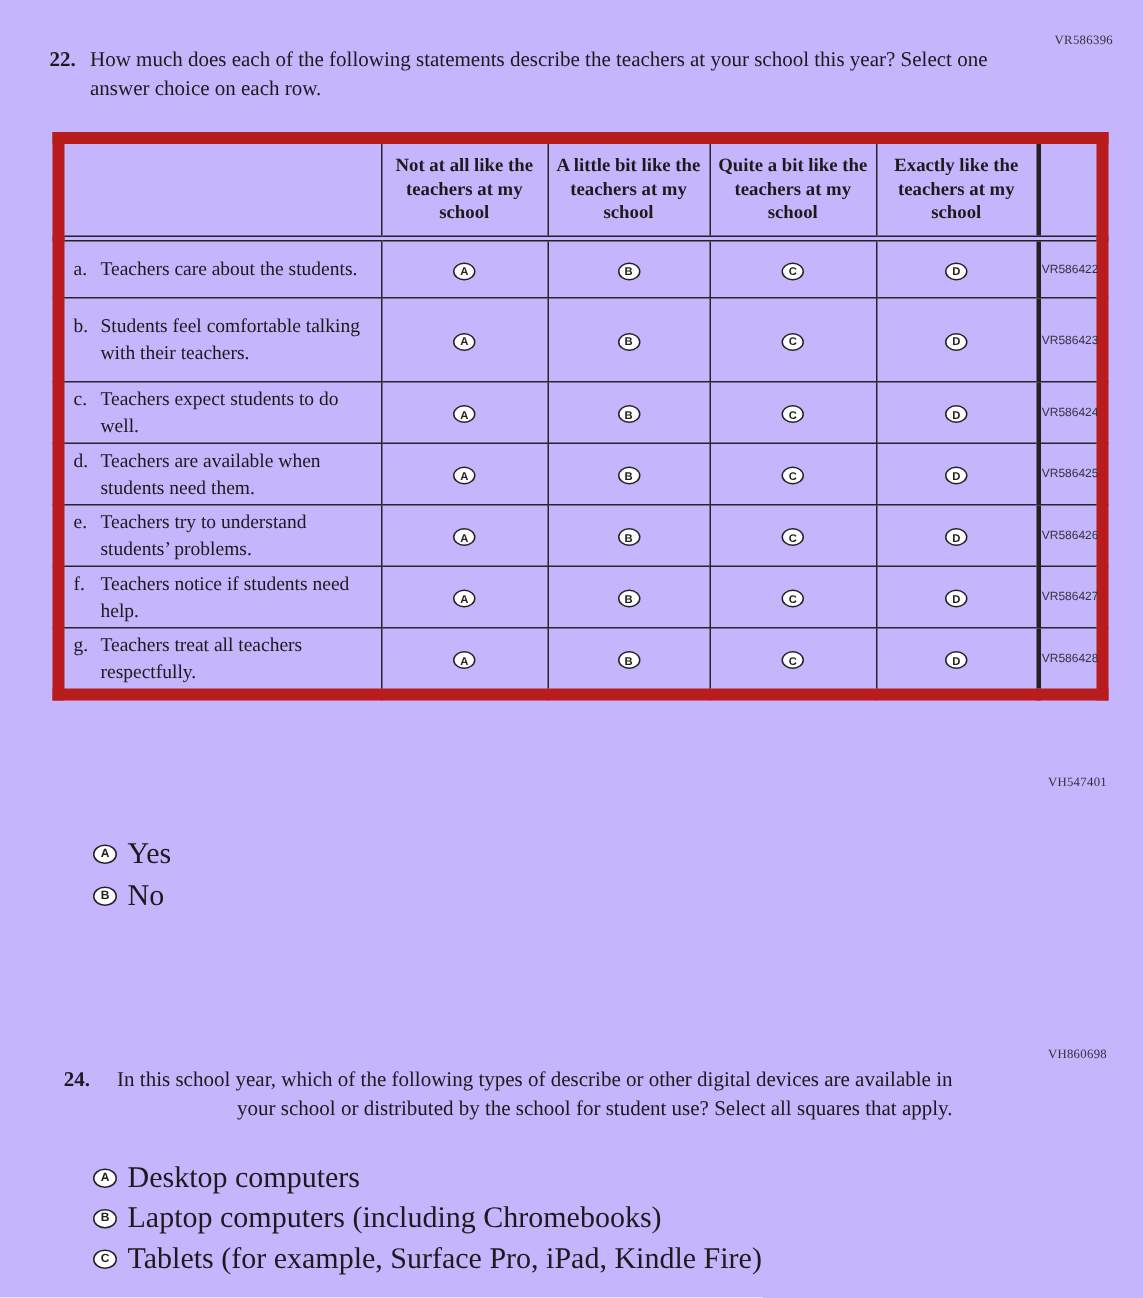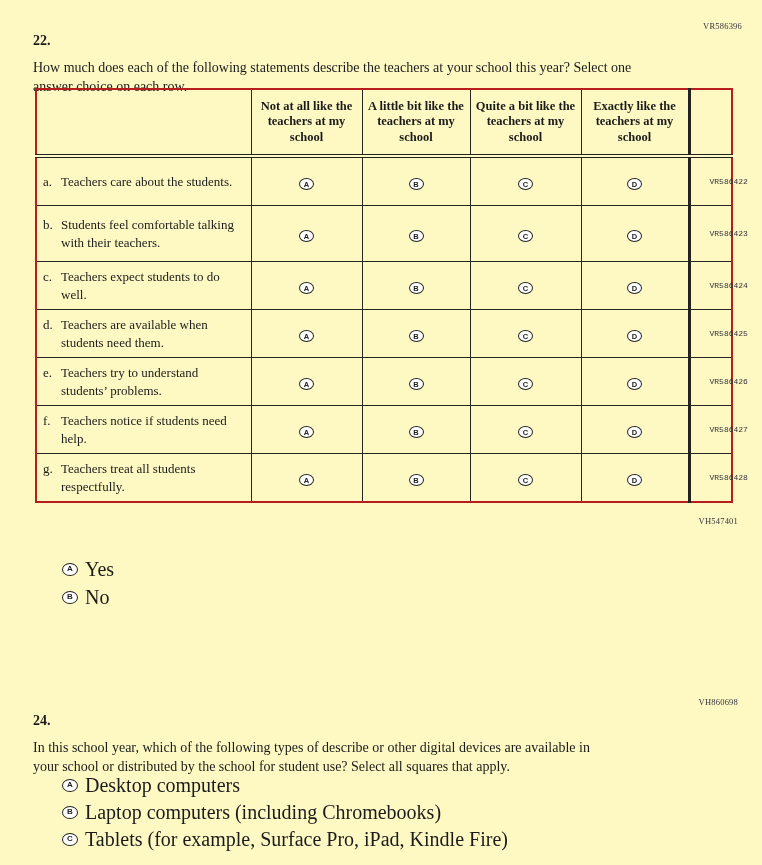--- a/index.html
+++ b/index.html
@@ -3,37 +3,37 @@
 <meta charset="utf-8">
 <style>
   * { margin:0; padding:0; box-sizing:border-box; }
   html,body { background:#ffffff; }
   body {
     width:762px; height:865px;
     font-family:"Liberation Serif","DejaVu Serif",serif;
     color:#1b1b1b;
     position:relative;
   }
-  .page { position:relative; width:762px; height:865px; background:#fef9c3; overflow:hidden; }
+  .page { position:relative; width:762px; height:865px; background:#c4b5fd; overflow:hidden; }
 
   .accession-code {
     position:absolute;
     font-size:8.5px;
     color:#33333d;
     letter-spacing:.2px;
     font-family:"Liberation Serif",serif;
   }
   .code-q22 { top:21px;  right:20px; }
   .code-q23 { top:516px; right:24px;text-align:right; }
   .code-q24 { top:697px; right:24px; }
 
-  .question { position:absolute; display:flex;flex-direction:column; }
+  .question { position:absolute; display:flex; }
   .q22 { top:31px;  left:33px; }
   .q23 { top:532px; left:33px; }
-  .q24 { top:711px; left:33px; }
+  .q24 { top:711px; left:33px;text-align:right; }
   .qnum { font-weight:bold; font-size:14px; width:27px; flex:0 0 27px; line-height:19px; }
   .qtext { font-size:14px; line-height:19px; }
   .q22 .qtext { width:600px; }
   .q23 .qtext { width:620px; }
   .q24 .qtext { width:575px; }
   .qtext b { font-weight:normal; }
 
   
   .bubble {
     display:inline-flex; align-items:center; justify-content:center;
@@ -44,21 +44,21 @@
     line-height:1; flex:0 0 auto;
     background:#fff;
   }
   .bubble-lg { width:16px; height:13px; font-size:8px; }
 
   
   .q22-table {
     position:absolute; top:88px; left:35px;
     border-collapse:collapse; table-layout:fixed;
     width:696px;
-    border:2px solid #b91c1c;
+    border:8px solid #b91c1c;
   }
   .q22-table th, .q22-table td {
     border:1px solid #262626;
     vertical-align:middle;
   }
   .q22-table thead th {
     height:67px;
     font-size:12.5px; font-weight:bold;
     text-align:center; line-height:15.5px;
     padding:2px 1px;
@@ -70,22 +70,22 @@
     padding:2px 4px 2px 6px;
     font-size:13px; line-height:18px;
   }
   .stmt-wrap { display:flex; }
   .row-letter { flex:0 0 18px; }
   .stmt-text { flex:1 1 auto; }
   .opt-cell { text-align:center; }
   .code-cell {
     border-left:3px solid #222 !important;
     font-size:8px; color:#33333d;
-    text-align:center; padding:19px;
-    font-family:Liberation Mono, monospace;
+    text-align:center; padding:1px;
+    font-family:Liberation Sans, sans-serif;
   }
   .q22-table thead th.code-head { border-left:3px solid #222; }
 
   
   .options { position:absolute; left:62px; }
   .options-q23 { top:560px; }
   .options-q24 { top:776px; }
   .option-row {
     display:flex; align-items:center;
     margin-bottom:10px; cursor:pointer;
@@ -200,21 +200,21 @@
           <td class="opt-cell"><span class="bubble">A</span></td>
           <td class="opt-cell"><span class="bubble">B</span></td>
           <td class="opt-cell"><span class="bubble">C</span></td>
           <td class="opt-cell"><span class="bubble">D</span></td>
           <td class="code-cell">VR586427</td>
         </tr>
         <tr>
           <td class="stmt-cell">
             <div class="stmt-wrap">
               <span class="row-letter">g.</span>
-              <span class="stmt-text">Teachers treat all students respectfully.</span>
+              <span class="stmt-text">Teachers treat all teachers respectfully.</span>
             </div>
           </td>
           <td class="opt-cell"><span class="bubble">A</span></td>
           <td class="opt-cell"><span class="bubble">B</span></td>
           <td class="opt-cell"><span class="bubble">C</span></td>
           <td class="opt-cell"><span class="bubble">D</span></td>
           <td class="code-cell">VR586428</td>
         </tr>
       </tbody>
   </table>

